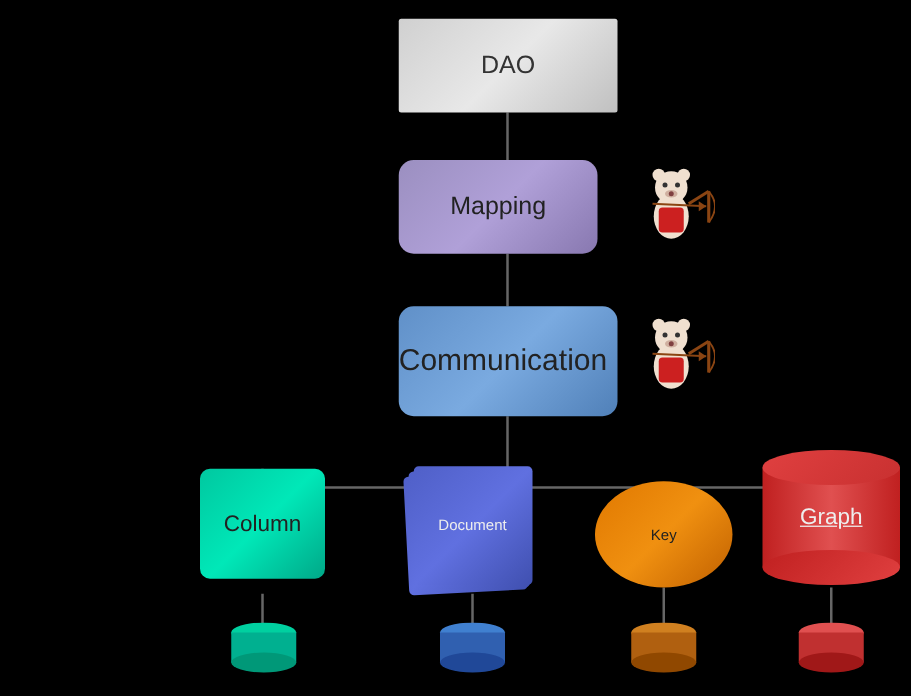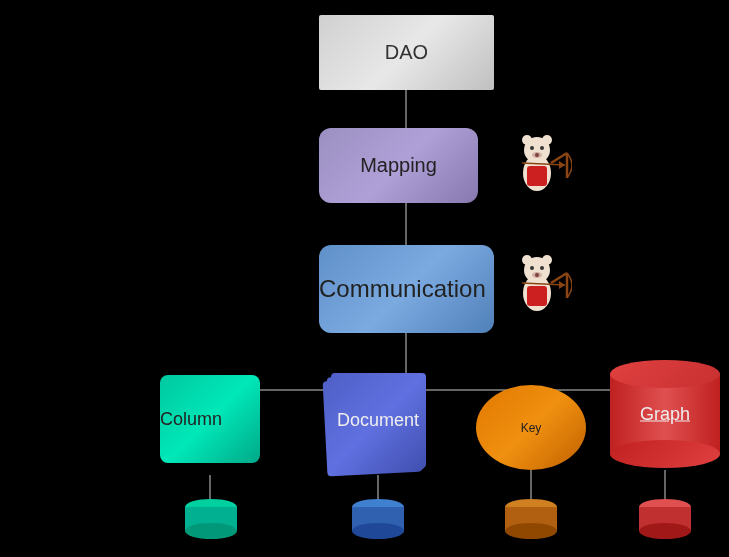--- a/index.html
+++ b/index.html
@@ -72,20 +72,21 @@
     .column-shape {
       position: absolute;
       left: 160px;
       top: 375px;
       width: 100px;
       height: 88px;
       background: linear-gradient(135deg, #00c8a0, #00e8b8, #00a888);
       border-radius: 8px;
       display: flex;
       align-items: center;
+      justify-content: center;
       font-size: 18px;
       color: #222;
     }
 
     
     .document-shape {
       position: absolute;
       left: 318px;
       top: 365px;
       width: 120px;
@@ -102,21 +103,21 @@
       background: linear-gradient(135deg, #5060c8, #6070e0, #4050b0);
       border-radius: 4px;
     }
 
     .doc-page:nth-child(1) { transform: translate(-6px, 6px) rotate(-3deg); }
     .doc-page:nth-child(2) { transform: translate(-3px, 3px) rotate(-1.5deg); }
     .doc-page:nth-child(3) { transform: translate(0, 0) rotate(0deg); }
 
     .doc-label {
       position: absolute;
-      font-size: 18px;
+      font-size: 12px;
       color: #eee;
       z-index: 10;
     }
 
     
     .key-shape {
       position: absolute;
       left: 476px;
       top: 385px;
       width: 110px;

